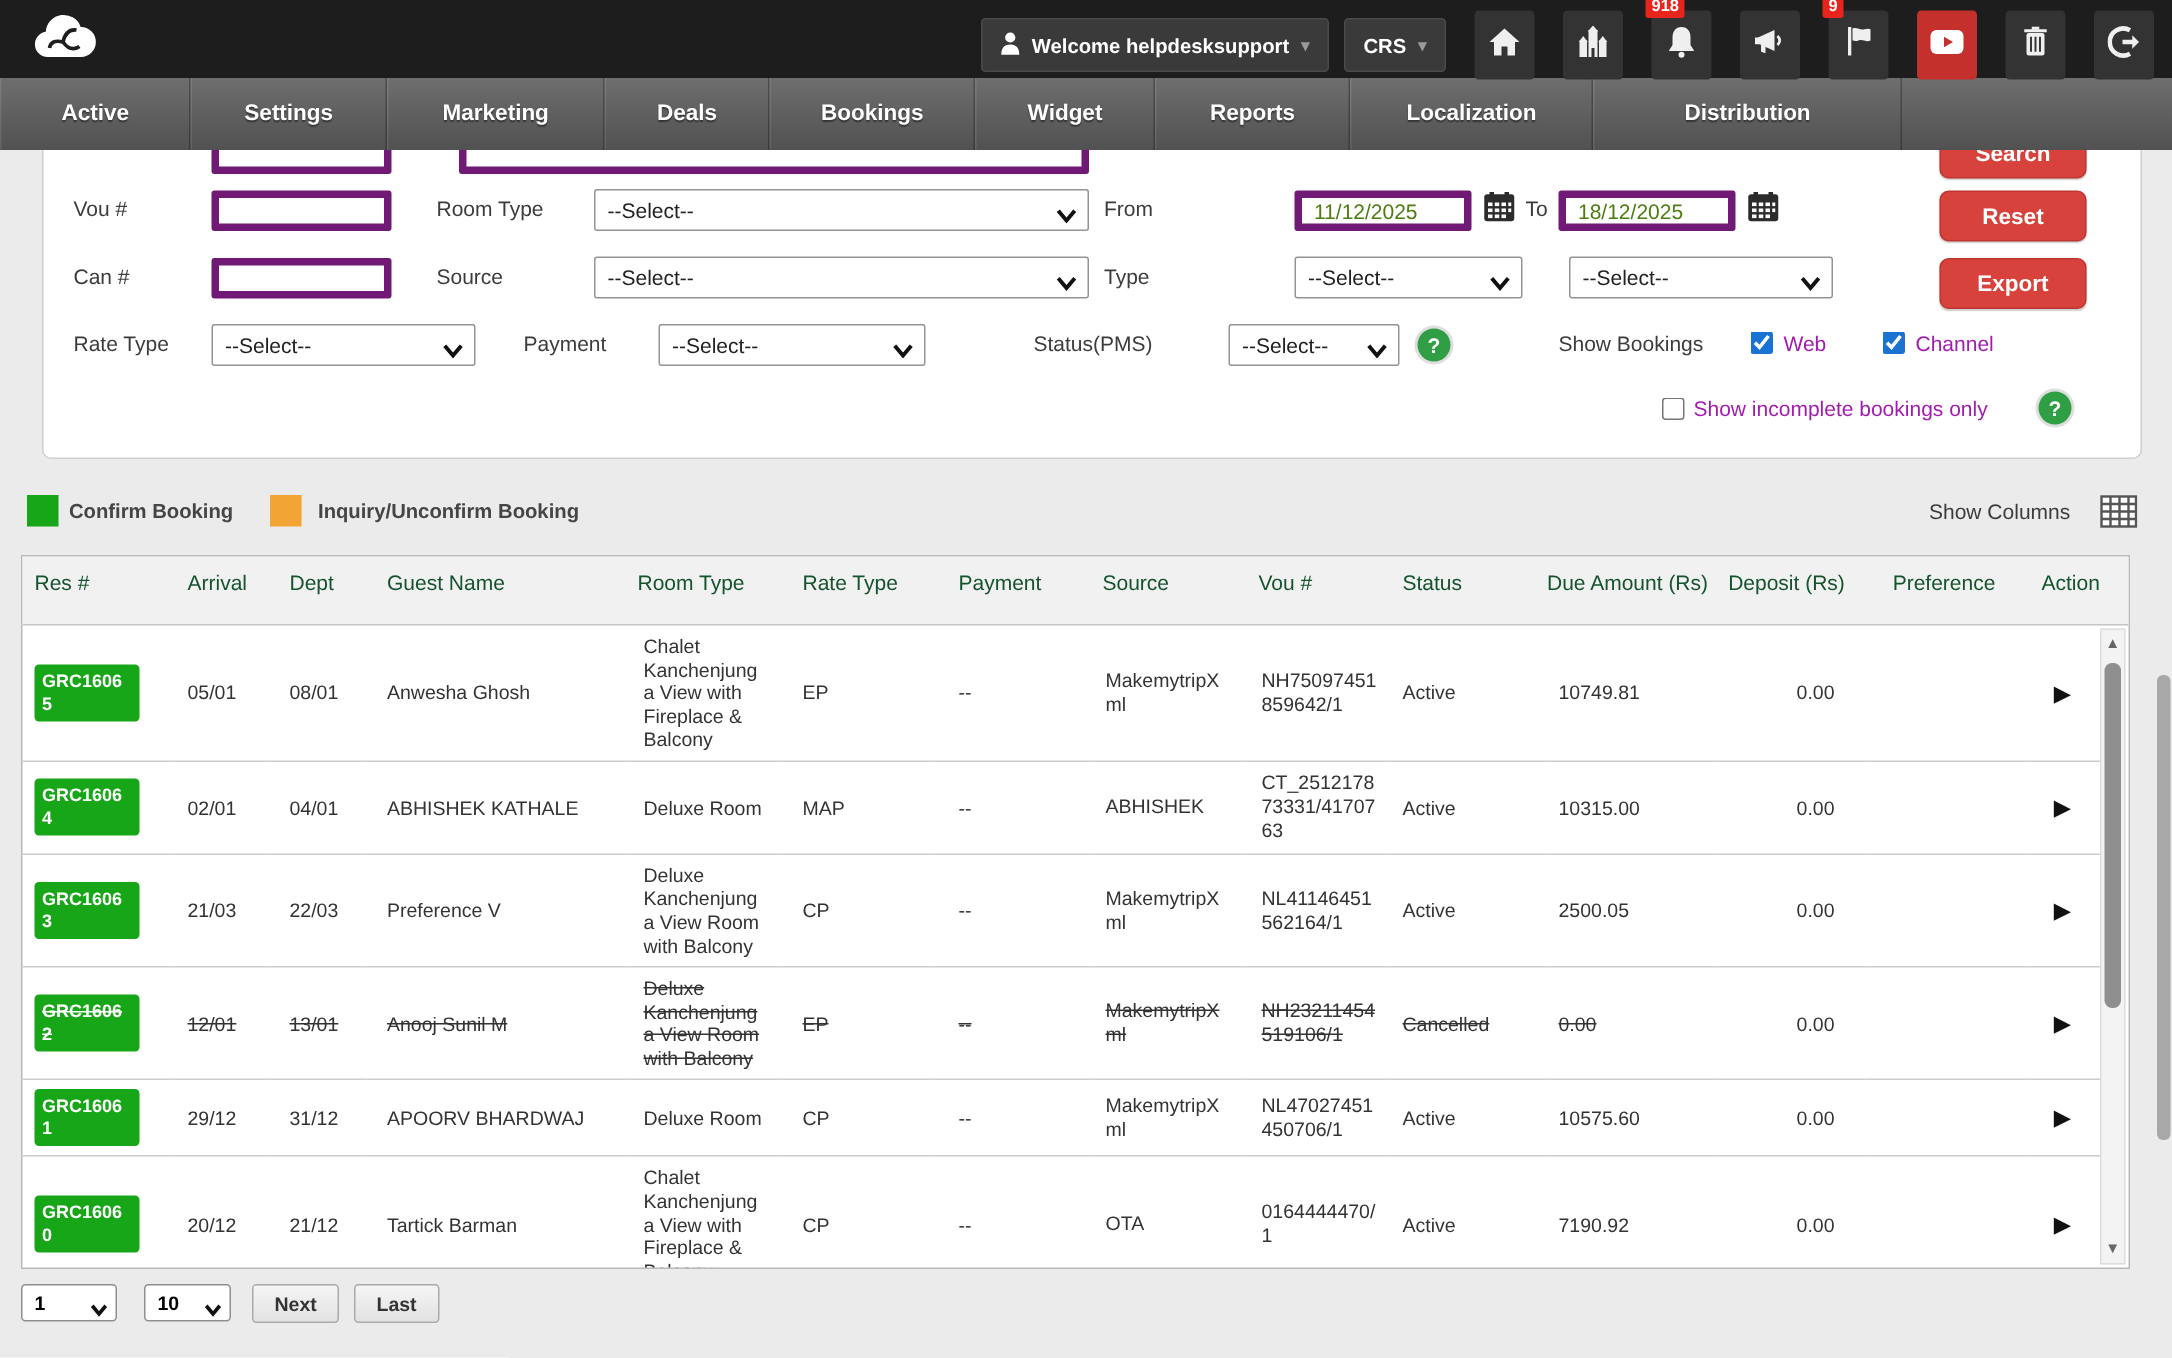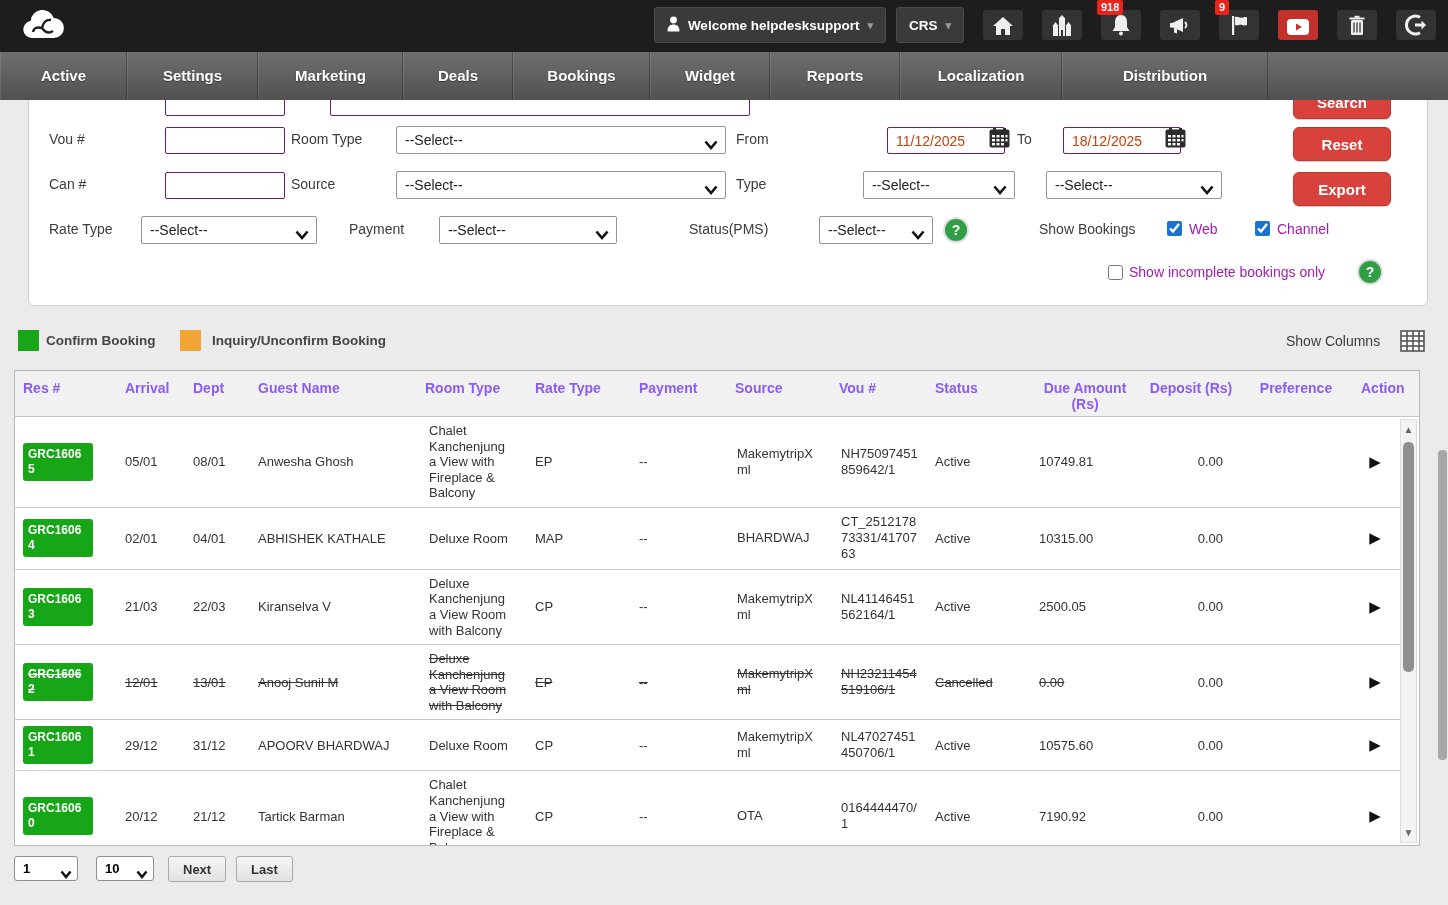--- a/index.html
+++ b/index.html
@@ -12,22 +12,22 @@
   .topbar { position:absolute; left:0; top:0; width:1448px; height:52px; background:#1d1d1d; z-index:40; }
   .logo { position:absolute; left:20px; top:5px; }
   .top-right { position:absolute; right:12px; top:7px; display:flex; align-items:center; }
   .welcome-btn, .crs-btn {
     height:36px; background:#3a3a3a; border:1px solid #4a4a4a; border-radius:3px;
     color:#fff; font-size:13.5px; font-weight:bold; display:flex; align-items:center;
     padding:0 12px; cursor:pointer; margin-left:10px;
   }
   .caret { color:#9a9a9a; font-size:11px; margin-left:8px; }
   .tile {
-    width:40px; height:30px; background:#333; border-radius:3px; margin-left:19px;
-    position:relative; display:flex; align-items:flex-end; justify-content:center; cursor:pointer;
+    width:40px; height:46px; background:#333; border-radius:3px; margin-left:19px;
+    position:relative; display:flex; align-items:center; justify-content:center; cursor:pointer;
   }
   .tile.yt { background:#c4302b; }
   .badge {
     position:absolute; top:-10px; left:-4px; background:#e8241d; color:#fff;
     font-size:11px; font-weight:bold; padding:1px 4px; border-radius:2px; line-height:13px;
   }
   
   .navbar { position:absolute; left:0; top:52px; width:1448px; height:48px; z-index:30;
     background:linear-gradient(#6e6e6e,#515151); display:flex; }
   .nav-item {
@@ -35,22 +35,22 @@
     border-right:1px solid rgba(0,0,0,.28); border-left:1px solid rgba(255,255,255,.10);
     cursor:pointer; text-shadow:0 1px 1px rgba(0,0,0,.45); white-space:nowrap; overflow:hidden;
   }
   
   .filter-panel {
     position:absolute; left:28px; top:60px; width:1400px; height:246px; background:#fff;
     border:1px solid #cfcfcf; border-radius:6px; z-index:1;
   }
   .fl { position:absolute; font-size:14px; color:#3c3c3c; }
   .txt-input {
-    position:absolute; height:27px; border:1px solid #701a75; border-radius:2px; background:#fff;
-    font:14px "Liberation Sans",sans-serif; padding:0 8px; color:#c2410c;margin-left:24px;
+    position:absolute; height:27px; border:5px solid #701a75; border-radius:2px; background:#fff;
+    font:14px "Liberation Sans",sans-serif; padding:0 8px; color:#4d7c0f;
   }
   .sel { position:absolute; height:28px; background:#fff; border:1px solid #949494; border-radius:2px; }
   .sel select {
     appearance:none; -webkit-appearance:none; border:0; background:transparent; width:100%; height:100%;
     font:14px "Liberation Sans",sans-serif; color:#222; padding:0 26px 0 8px; cursor:pointer;
   }
   .sel .chev { position:absolute; right:7px; top:9px; pointer-events:none; }
   .cal { position:absolute; cursor:pointer; }
   .red-btn {
     position:absolute; width:98px; height:34px; background:#d8423c; border:1px solid #bf3530;
@@ -70,21 +70,21 @@
   .legend-label { position:absolute; top:3px; font-size:13.5px; font-weight:bold; color:#454545; }
   .show-columns { position:absolute; left:1286px; top:3px; font-size:14px; color:#3c3c3c; cursor:pointer; }
   .grid-icon { position:absolute; left:1400px; top:0; cursor:pointer; }
   
   .table-wrap {
     position:absolute; left:14px; top:370px; width:1406px; height:476px; background:#fff;
     border:1px solid #b9b9b9; overflow:hidden;
   }
   .thead-bg { position:absolute; left:0; top:0; right:0; height:46px; background:#f1f1f1; border-bottom:1px solid #c6c6c6; }
   table { border-collapse:collapse; table-layout:fixed; width:1386px; position:relative; }
-  th { font-size:14px; font-weight:bold; color:#8b5cf6; text-align:left; vertical-align:top;
+  th { font-size:14px; font-weight:normal; color:#14532d; text-align:left; vertical-align:top;
        padding:9px 4px 4px 8px; height:46px; }
   th.h-center { text-align:center; padding-left:0; }
   td { font-size:13px; color:#333; vertical-align:middle; border-bottom:1px solid #ccc; padding:6px 4px 6px 8px; }
   .c-arr  { padding-left:10px; }
   .c-dept { padding-left:14px; }
   .c-guest{ padding-left:13px; }
   .c-room { padding:6px 12px 6px 12px; line-height:1.2; overflow-wrap:break-word; }
   .c-rate { padding-left:14px; }
   .c-pay  { padding-left:18px; }
   .c-src  { padding:6px 10px; line-height:1.25; overflow-wrap:break-word; word-break:break-word; }
@@ -432,33 +432,33 @@
     <td class="c-action"><span class="action-arrow">▶</span></td>
   </tr>
         <tr>
     <td><span class="res-badge" data-field="res">GRC16064</span></td>
     <td class="c-arr" data-field="arrival">02/01</td>
     <td class="c-dept" data-field="dept">04/01</td>
     <td class="c-guest" data-field="guest">ABHISHEK KATHALE</td>
     <td class="c-room" data-field="room_type">Deluxe Room</td>
     <td class="c-rate" data-field="rate_type">MAP</td>
     <td class="c-pay" data-field="payment">--</td>
-    <td class="c-src" data-field="source">BHARDWAJ</td>
+    <td class="c-src" data-field="source">ABHISHEK</td>
     <td class="c-vou" data-field="vou">CT_251217873331/4170763</td>
     <td class="c-status" data-field="status">Active</td>
     <td class="c-due" data-field="due">10315.00</td>
     <td class="c-dep no-strike" data-field="deposit">0.00</td>
     <td class="c-pref" data-field="preference"></td>
     <td class="c-action"><span class="action-arrow">▶</span></td>
   </tr>
         <tr>
     <td><span class="res-badge" data-field="res">GRC16063</span></td>
     <td class="c-arr" data-field="arrival">21/03</td>
     <td class="c-dept" data-field="dept">22/03</td>
-    <td class="c-guest" data-field="guest">Kiranselva V</td>
+    <td class="c-guest" data-field="guest">Preference V</td>
     <td class="c-room" data-field="room_type">Deluxe Kanchenjunga View Room with Balcony</td>
     <td class="c-rate" data-field="rate_type">CP</td>
     <td class="c-pay" data-field="payment">--</td>
     <td class="c-src" data-field="source">MakemytripXml</td>
     <td class="c-vou" data-field="vou">NL41146451562164/1</td>
     <td class="c-status" data-field="status">Active</td>
     <td class="c-due" data-field="due">2500.05</td>
     <td class="c-dep no-strike" data-field="deposit">0.00</td>
     <td class="c-pref" data-field="preference"></td>
     <td class="c-action"><span class="action-arrow">▶</span></td>

